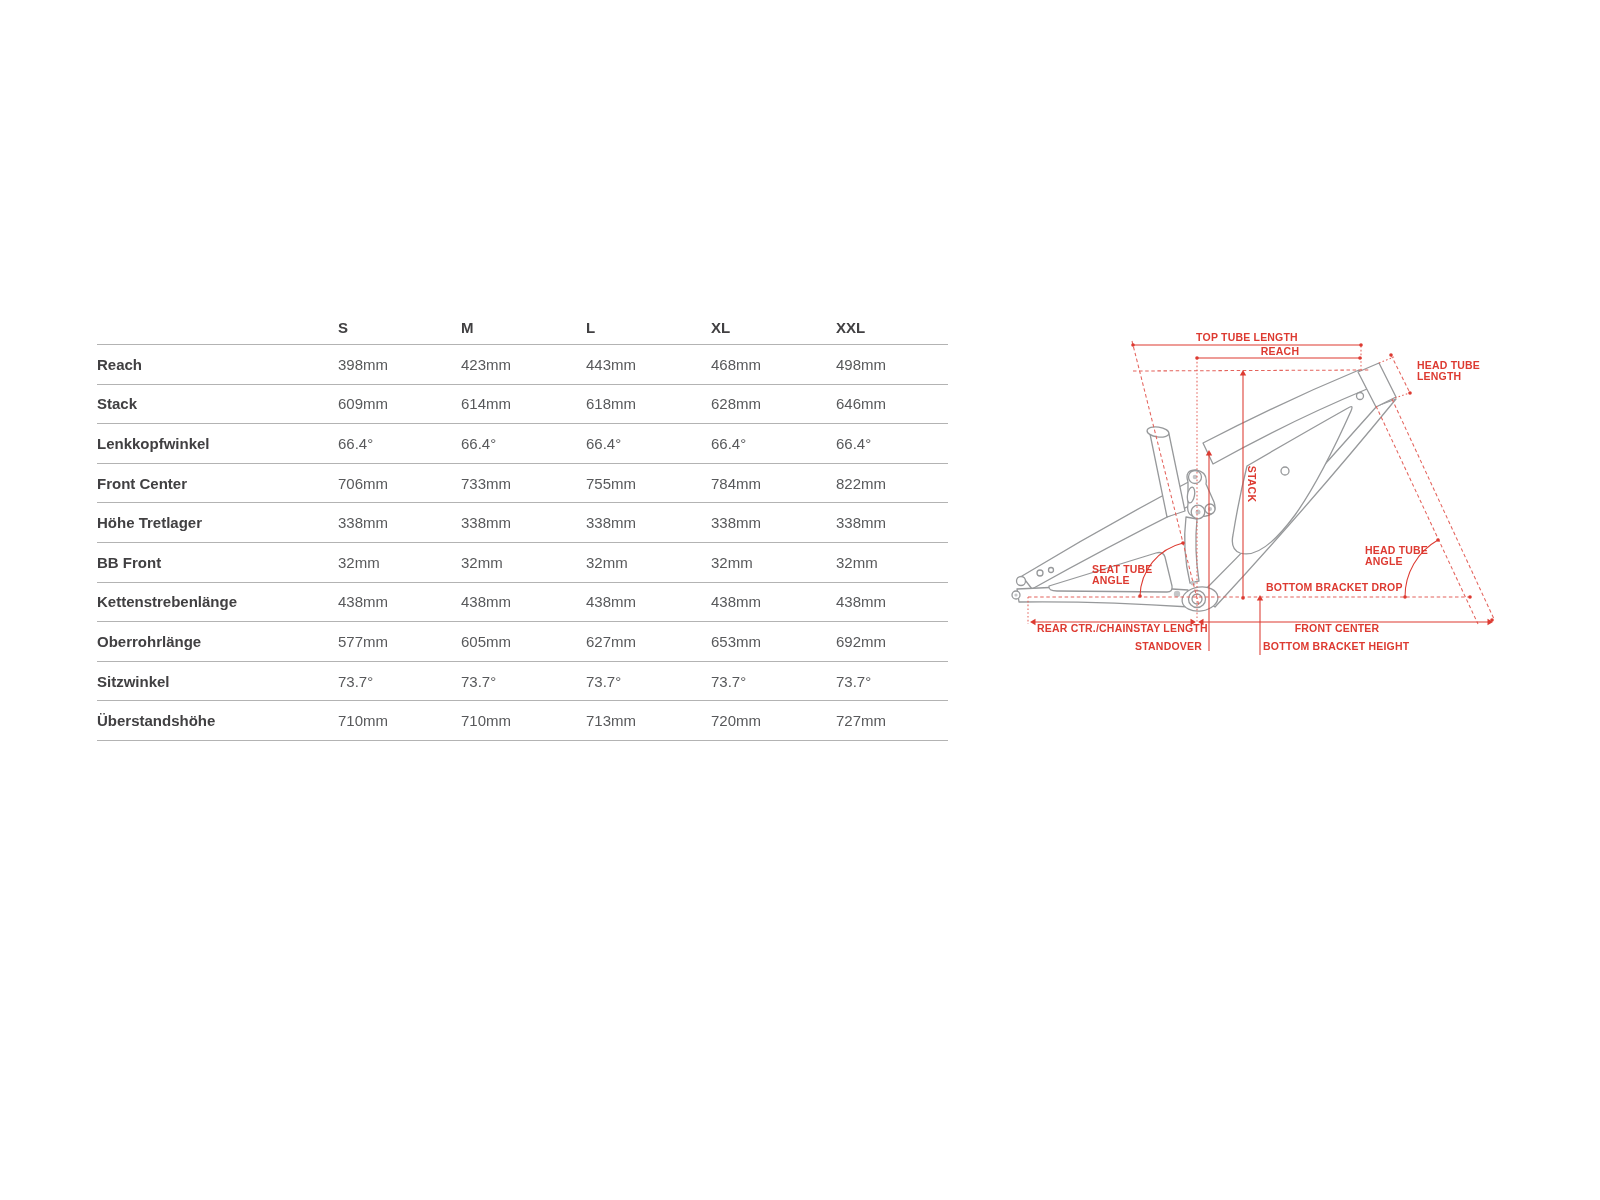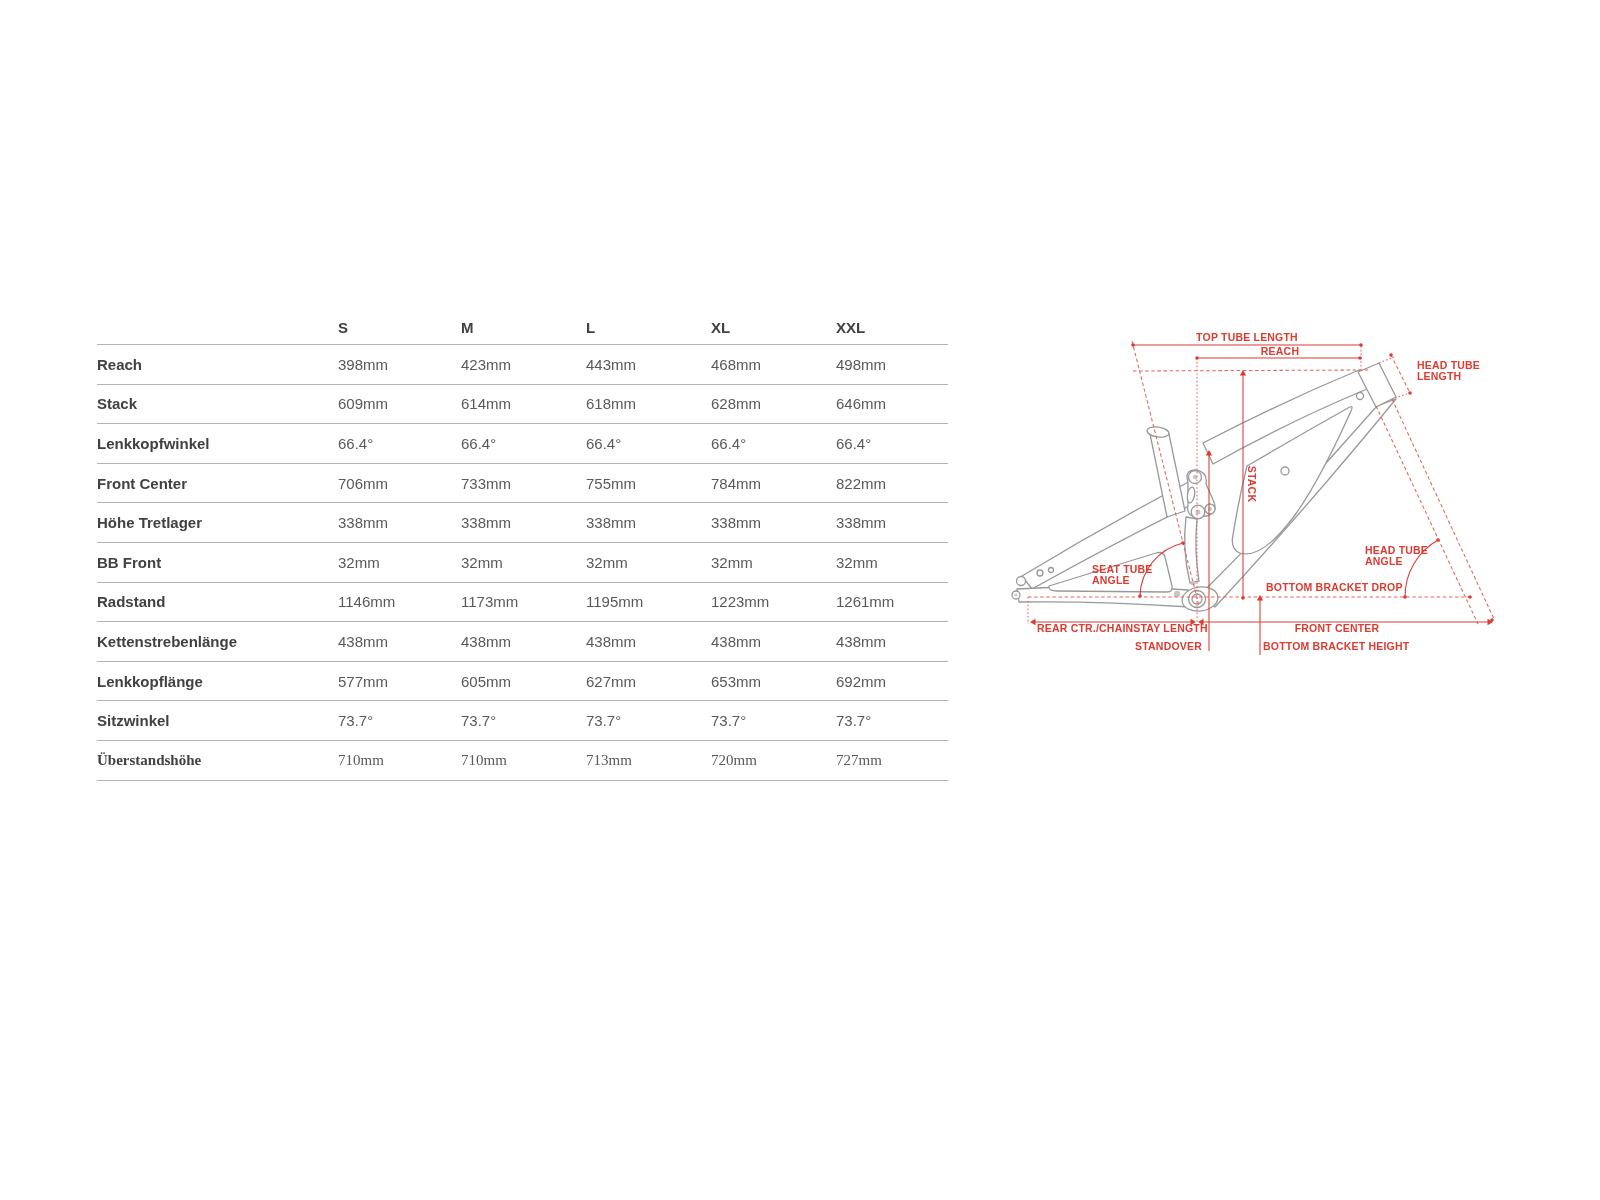--- a/index.html
+++ b/index.html
@@ -11,21 +11,21 @@
   
   .geo-table{position:absolute;left:97px;top:311px;width:851px;}
   .thead,.trow{
     display:grid;
     grid-template-columns:241px 123px 125px 125px 125px 112px;
     align-items:center;
   }
   .thead{height:33px;}
   .thead .tcol{font-weight:bold;font-size:15px;color:#414042;}
   .trow{height:38.6px;border-top:1px solid #b3b3b3;}
-  .trow:last-child{border-bottom:1px solid #b3b3b3;font-family:Liberation Serif, serif;}
+  .trow:last-child{border-bottom:1px solid #b3b3b3;}
   .tlabel{font-weight:bold;font-size:15px;color:#414042;}
   .tval{font-size:15px;color:#58595b;}
   
   #diagram{position:absolute;left:985px;top:310px;}
   .frame path,.frame ellipse,.frame circle{
     fill:#ffffff;stroke:#97999b;stroke-width:1.3;
     stroke-linejoin:round;stroke-linecap:round;
   }
   .frame .gdot{fill:#c4c6c8;stroke:none;}
   .red line,.red path.arc{stroke:#dd3a31;stroke-width:1.05;fill:none;}
@@ -93,37 +93,29 @@
   </div>
   <div class="trow">
     <div class="tlabel">BB Front</div>
     <div class="tval">32mm</div>
     <div class="tval">32mm</div>
     <div class="tval">32mm</div>
     <div class="tval">32mm</div>
     <div class="tval">32mm</div>
   </div>
   <div class="trow">
-    <div class="tlabel">Radstand</div>
-    <div class="tval">1146mm</div>
-    <div class="tval">1173mm</div>
-    <div class="tval">1195mm</div>
-    <div class="tval">1223mm</div>
-    <div class="tval">1261mm</div>
-  </div>
-  <div class="trow">
     <div class="tlabel">Kettenstrebenlänge</div>
     <div class="tval">438mm</div>
     <div class="tval">438mm</div>
     <div class="tval">438mm</div>
     <div class="tval">438mm</div>
     <div class="tval">438mm</div>
   </div>
   <div class="trow">
-    <div class="tlabel">Lenkkopflänge</div>
+    <div class="tlabel">Oberrohrlänge</div>
     <div class="tval">577mm</div>
     <div class="tval">605mm</div>
     <div class="tval">627mm</div>
     <div class="tval">653mm</div>
     <div class="tval">692mm</div>
   </div>
   <div class="trow">
     <div class="tlabel">Sitzwinkel</div>
     <div class="tval">73.7°</div>
     <div class="tval">73.7°</div>

